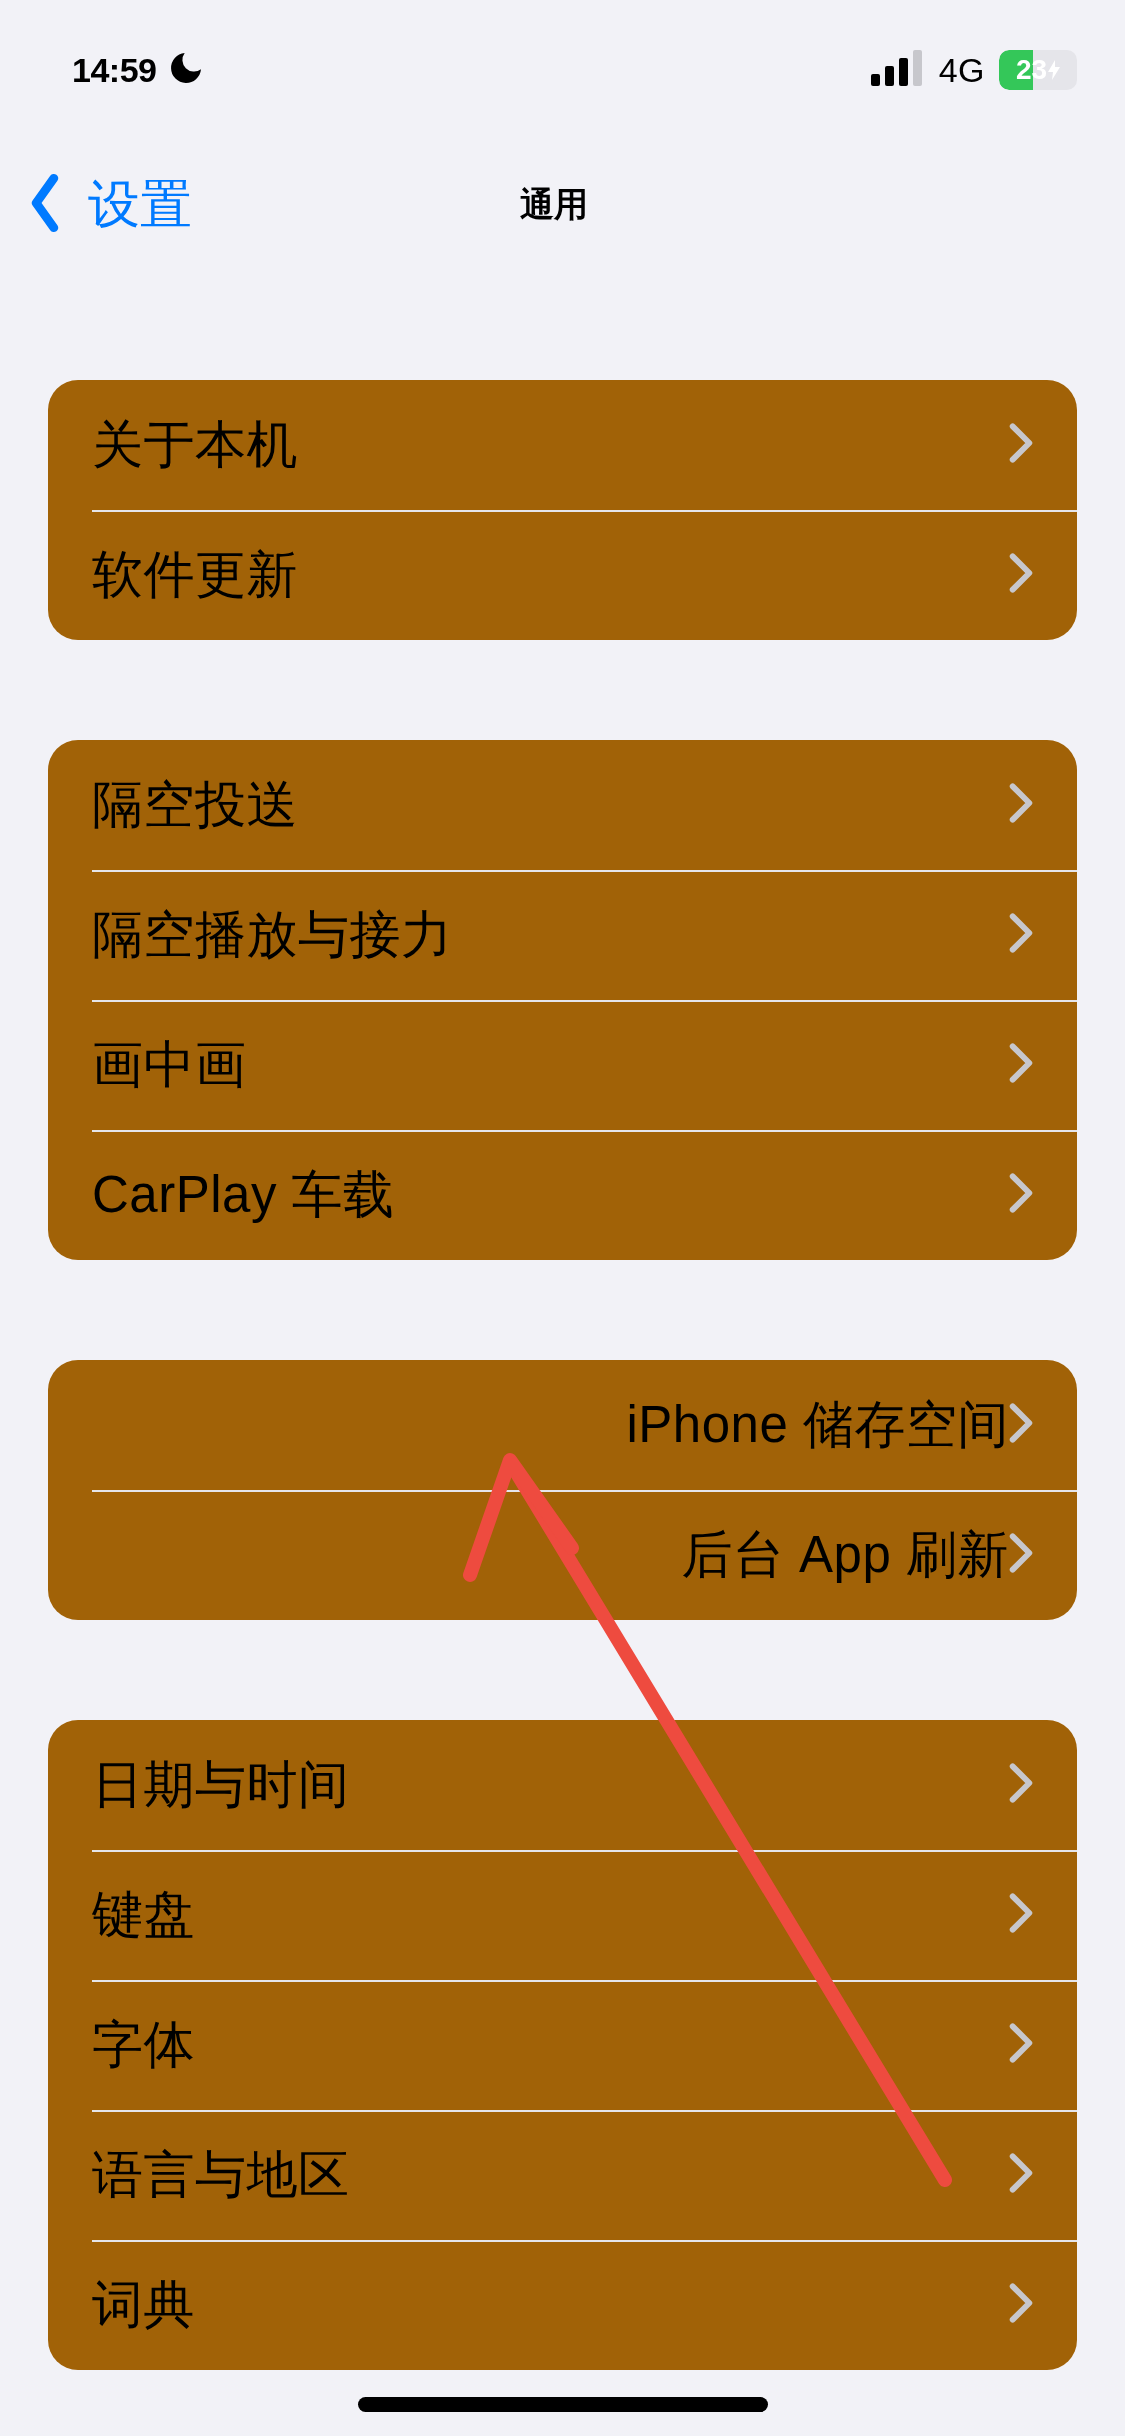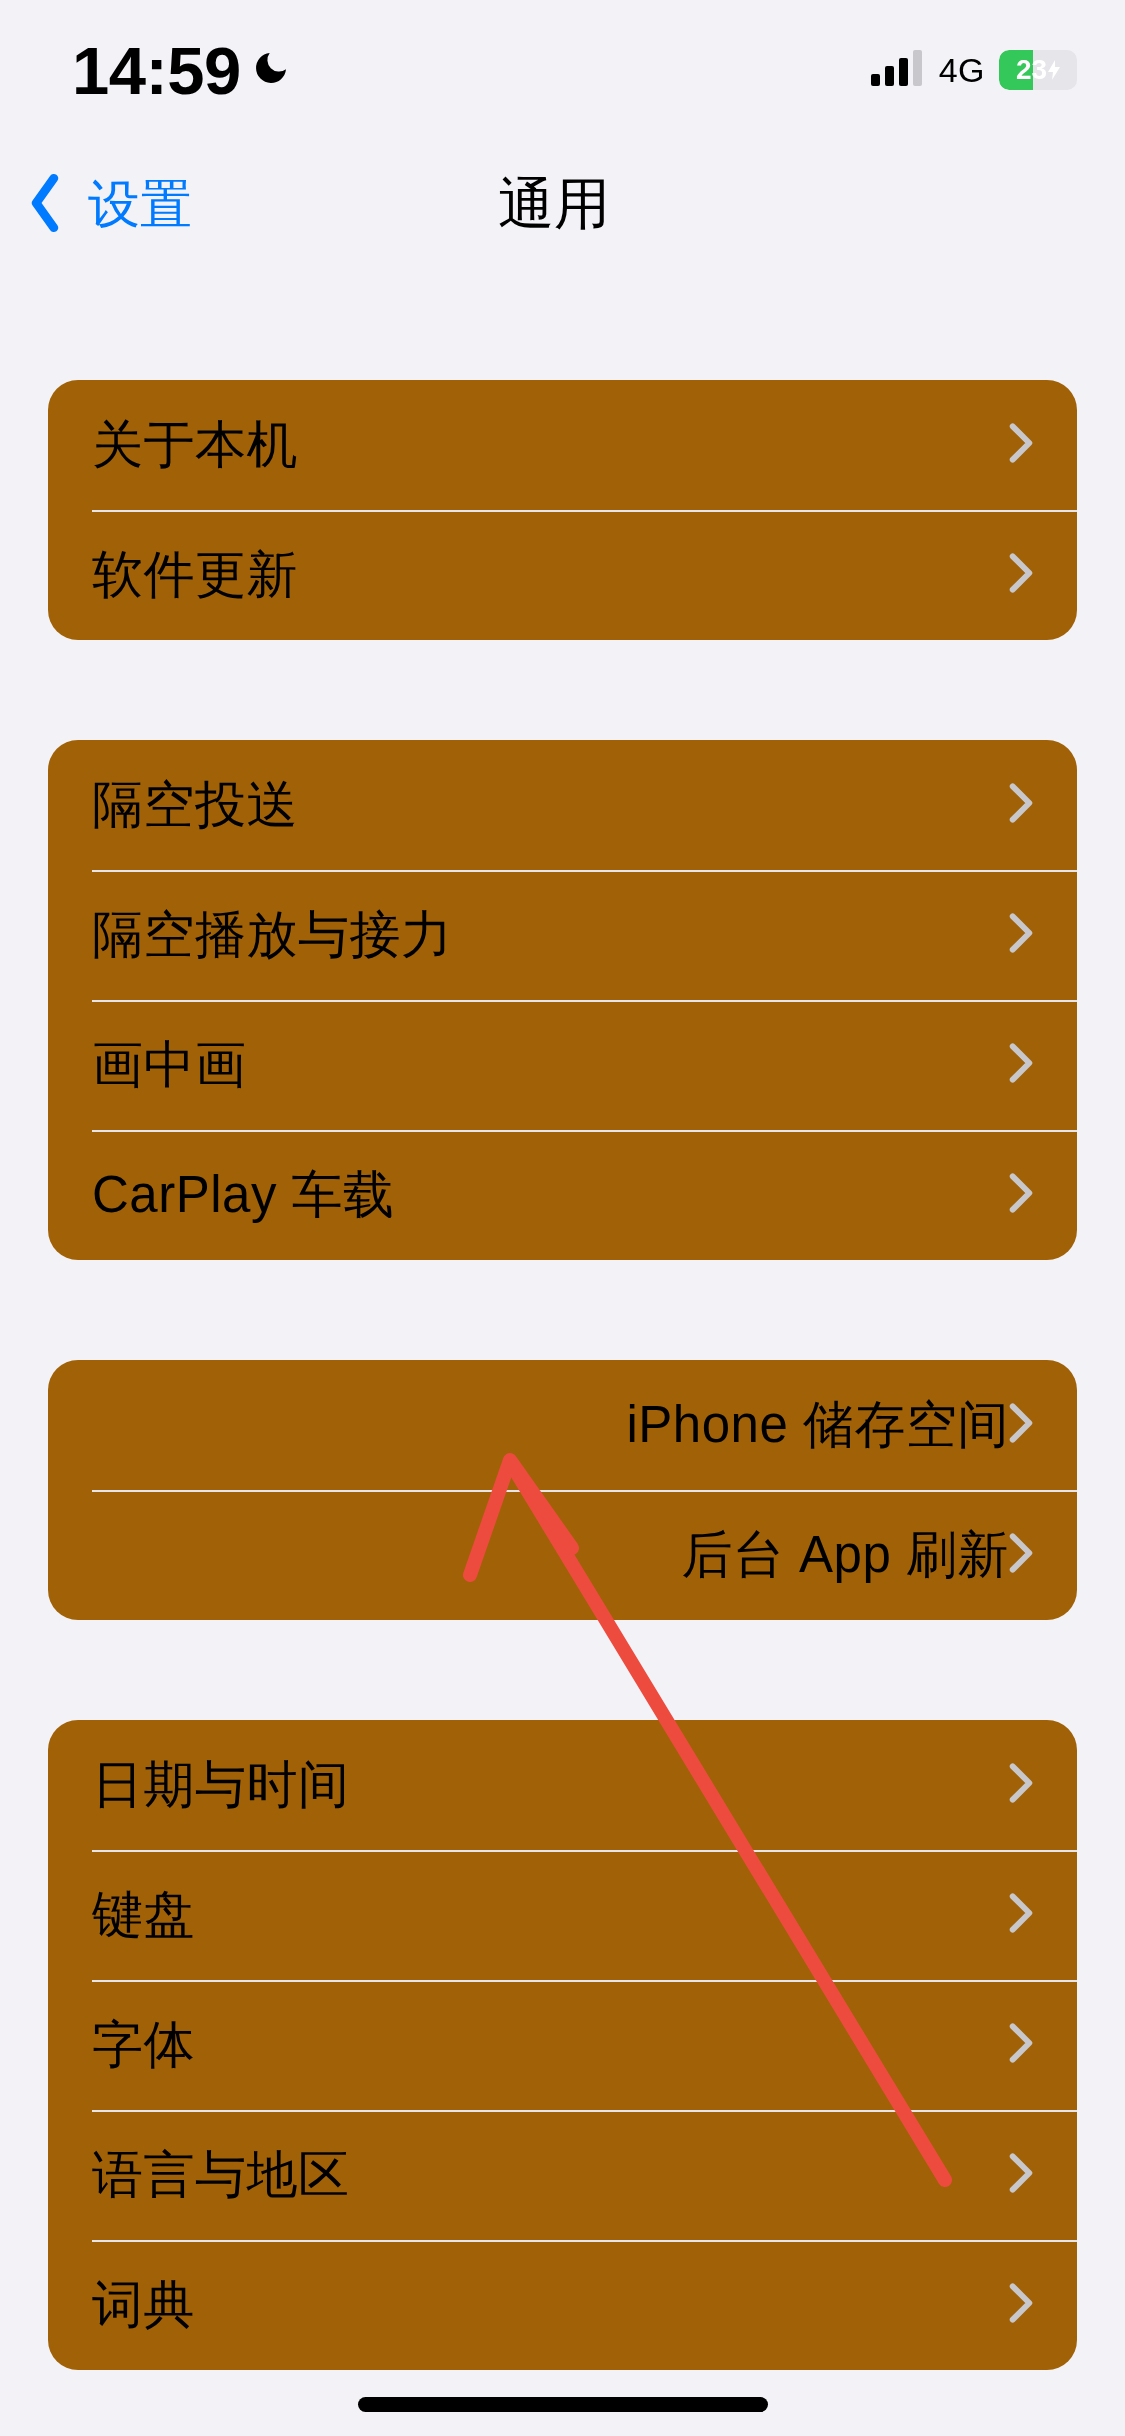--- a/index.html
+++ b/index.html
@@ -20,21 +20,21 @@
     align-items: center;
     justify-content: space-between;
     padding: 0 48px 0 72px;
   }
   .status-left {
     display: flex;
     align-items: center;
     gap: 10px;
   }
   .status-time {
-    font-size: 67px;
+    font-size: 34px;
     font-weight: 600;
     letter-spacing: -0.5px;
   }
   .status-right {
     display: flex;
     align-items: center;
     gap: 14px;
   }
   .cellular-label {
     font-size: 34px;
@@ -87,22 +87,22 @@
     color: #007aff;
   }
   .nav-back-label {
     font-size: 52px;
     font-weight: 400;
   }
   .nav-title {
     position: absolute;
     left: 0; right: 17px;
     text-align: center;
-    font-size: 56px;
-    font-weight: 400;
+    font-size: 34px;
+    font-weight: 700;
     pointer-events: none;
   }
 
   
   .content {
     padding: 0 48px;
   }
   .group {
     background: #a16207;
     border-radius: 30px;

